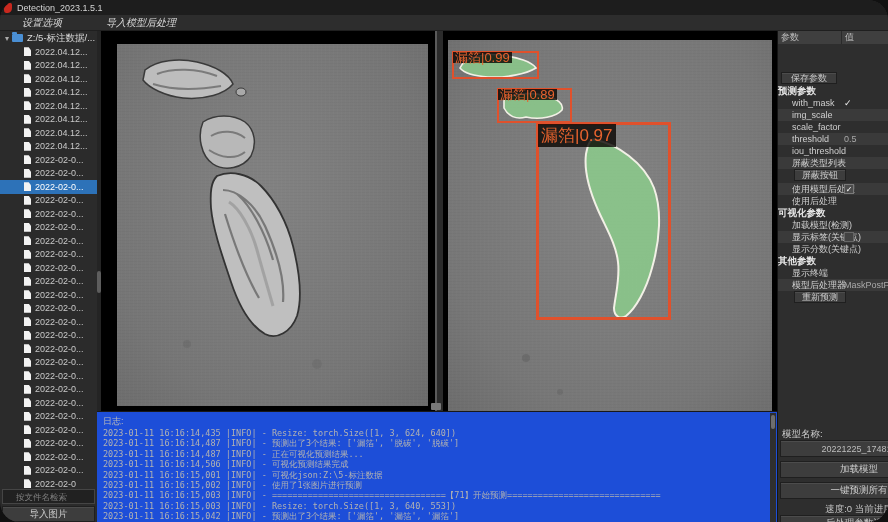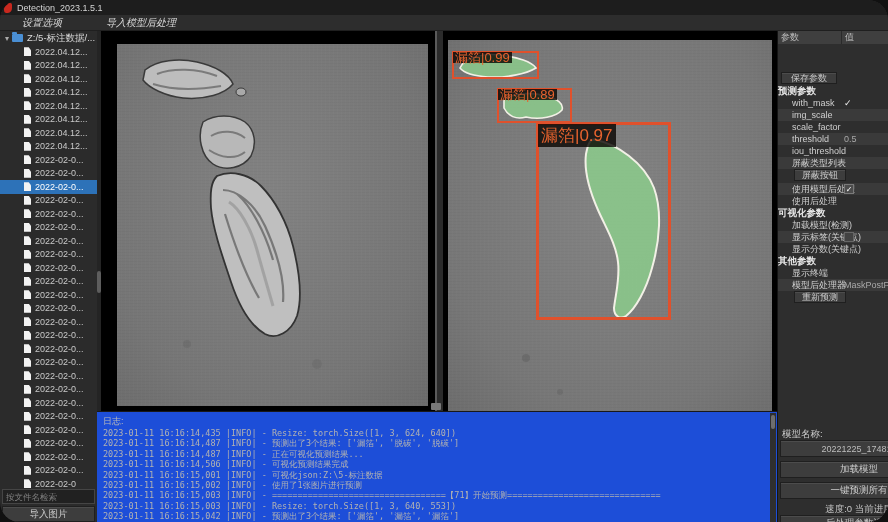--- a/index.html
+++ b/index.html
@@ -20,21 +20,21 @@
   .chevron{font-size:8px;color:#aaa;margin-right:3px;}
   .folder-icon{width:11px;height:8px;background:#4a8fd4;border-radius:1px;position:relative;margin-right:4px;flex:none;}
   .folder-icon:before{content:"";position:absolute;left:0;top:-2px;width:5px;height:2px;background:#4a8fd4;border-radius:1px 1px 0 0;}
   .tree-item{display:flex;align-items:center;height:13.5px;padding-left:24px;font-size:9px;color:#c9c9c9;white-space:nowrap;}
   .tree-item.selected{background:var(--sel,#2d72b8);color:#fff;}
   .file-icon{width:7px;height:9px;background:#f2f2f2;margin-right:4px;flex:none;
     clip-path:polygon(0 0,68% 0,100% 32%,100% 100%,0 100%);}
   .tree-scrollbar{position:absolute;left:97px;top:31px;width:4px;height:456px;background:#242424;}
   .tree-scroll-handle{position:absolute;left:0;top:240px;width:4px;height:22px;background:#5d5d5d;border-radius:2px;}
   .search-input{position:absolute;left:2px;top:489px;width:93px;height:15px;background:#212121;border:1px solid #454545;
-    color:#cfcfcf;font-size:8.5px;padding:0 3px;font-family:inherit;}
+    color:#cfcfcf;font-size:8.5px;padding:0 13px;font-family:inherit;}
   .search-input::placeholder{color:#7f7f7f;}
   .import-btn{position:absolute;left:2px;top:506px;width:93px;height:16px;}
 
   
   .btn{background:#3d3d3d;border:1px solid #1f1f1f;box-shadow:inset 0 1px 0 rgba(255,255,255,.08);
     color:#cbcbcb;font-size:9.5px;font-family:inherit;display:flex;align-items:center;justify-content:center;cursor:default;}
 
   
   .viewer-left{position:absolute;left:101px;top:31px;width:336px;height:380px;background:#000;}
   .img-left{position:absolute;left:16px;top:13px;width:311px;height:362px;

